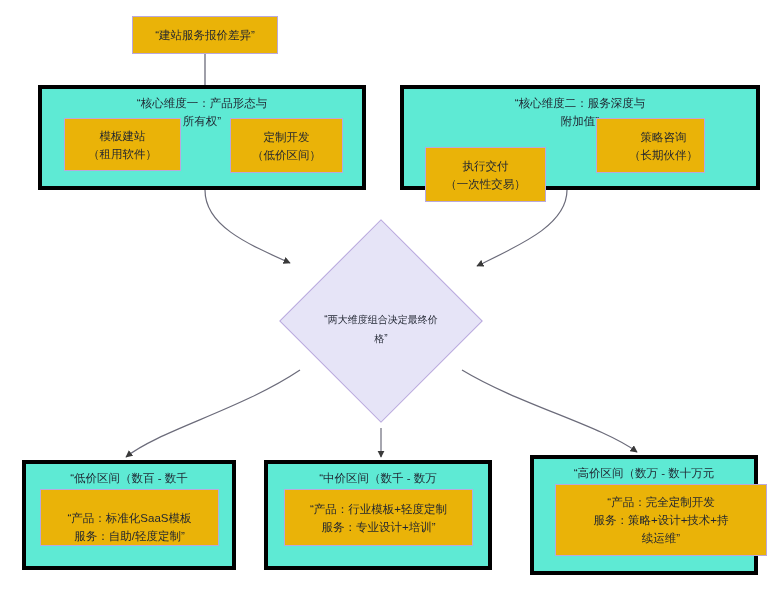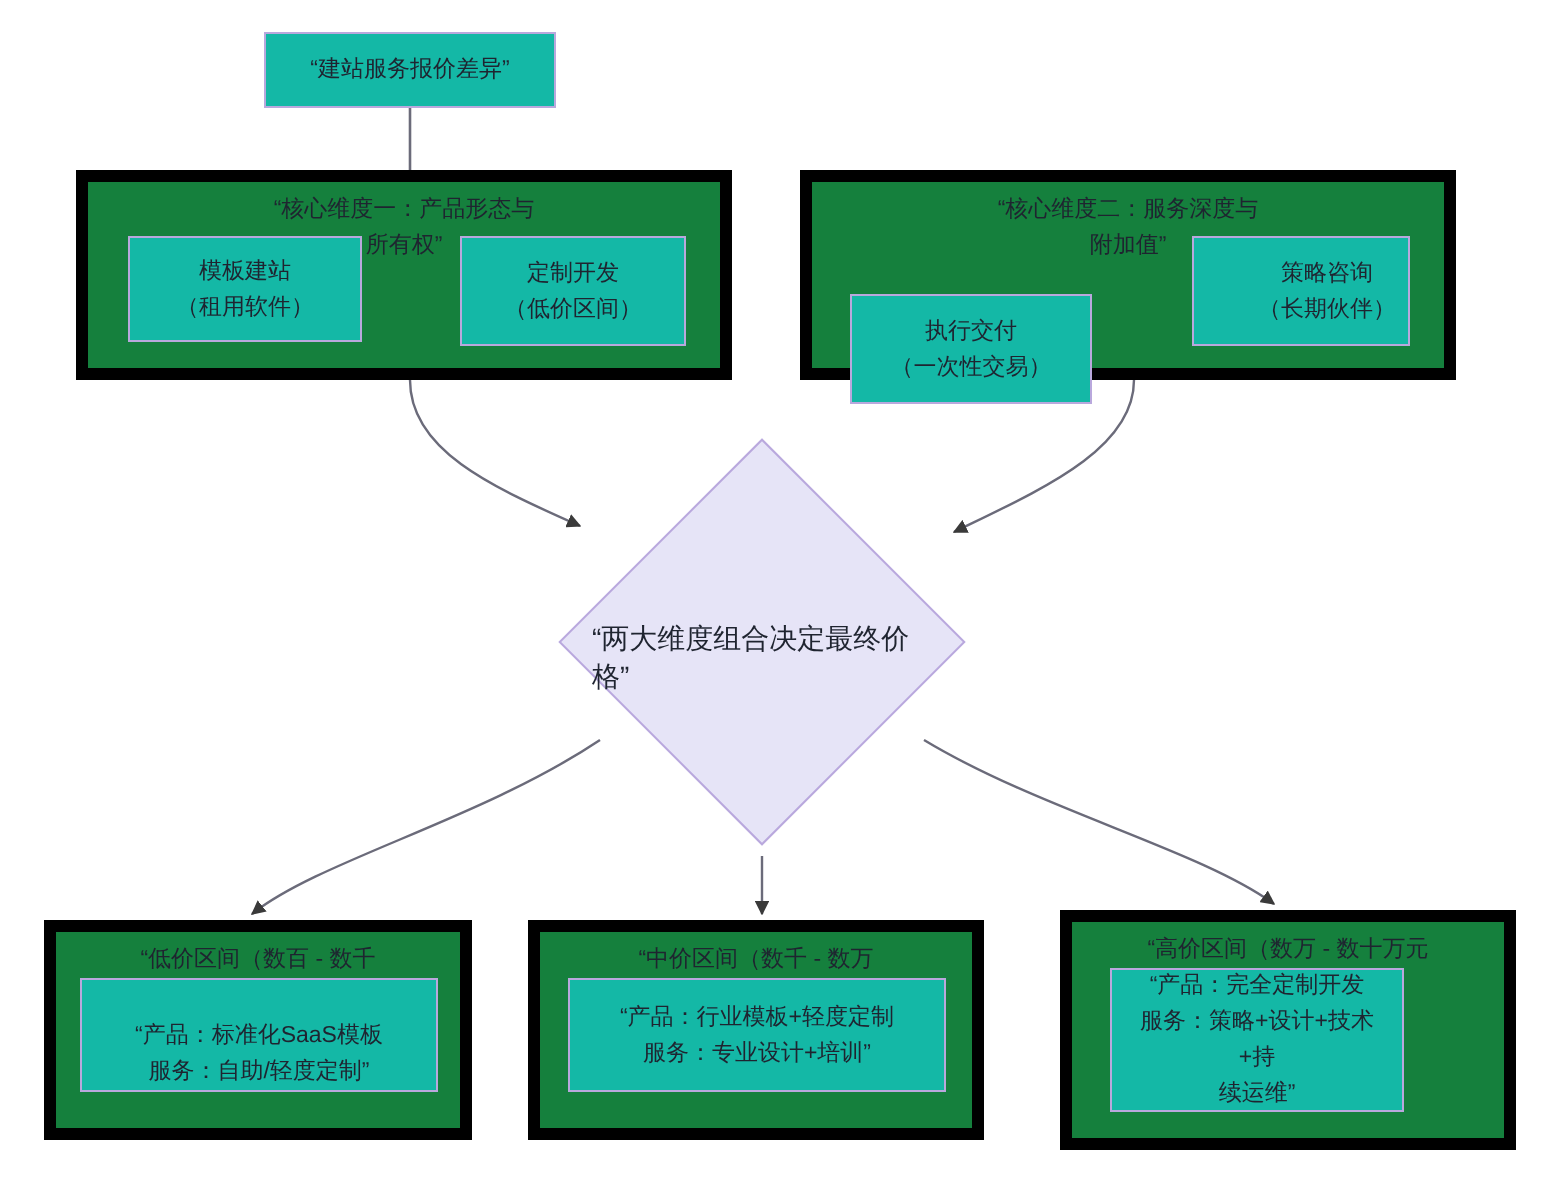--- a/index.html
+++ b/index.html
@@ -24,39 +24,39 @@
   }
   #edges {
     position: absolute;
     left: 0; top: 0;
     width: 781px;
     height: 590px;
     pointer-events: none;
   }
   .cluster {
     position: absolute;
-    background: #15803d;
-    border: 6px solid #000000;
+    background: #5eead4;
+    border: 4px solid #000000;
     box-sizing: border-box;
   }
   .cluster-title {
     position: absolute;
     left: 50%;
     transform: translateX(-50%);
     top: 5px;
     width: 88%;
     text-align: center;
     font-size: 11.5px;
     line-height: 18px;
     color: #1f2430;
     white-space: normal;
   }
   .node {
     position: absolute;
-    background: #14b8a6;
+    background: #eab308;
     border: 1px solid #b9a8dd;
     box-sizing: border-box;
     display: flex;
     align-items: center;
     justify-content: center;
     text-align: center;
     font-size: 11.5px;
     line-height: 18px;
     color: #1f2430;
   }
@@ -68,21 +68,22 @@
     position: absolute;
     width: 144px;
     height: 144px;
     background: #e6e4f7;
     border: 1px solid #b9a8dd;
     transform: rotate(45deg);
     box-sizing: border-box;
   }
   .diamond-label {
     position: absolute;
-    font-size: 14px;
+    text-align: center;
+    font-size: 10px;
     line-height: 19px;
     color: #1f2430;
     width: 170px;
   }
 </style>
 </head>
 <body>
 
 <div id="canvas">
 
@@ -126,21 +127,21 @@
       <span>（租用软件）</span>
     </span>
   </div>
   <div class="node" style="left:230px; top:118px; width:113px; height:55px;">
     <span class="lines">
       <span>定制开发</span><br>
       <span>（低价区间）</span>
     </span>
   </div>
 
-  <div class="cluster" style="left:400px; top:85px; width:328px; height:105px;">
+  <div class="cluster" style="left:400px; top:85px; width:360px; height:105px;">
     <div class="cluster-title">
       <span>“核心维度二：服务深度与</span><br>
       <span>附加值”</span>
     </div>
   </div>
   <div class="node" style="left:425px; top:118px; width:121px; height:55px;margin-top:29px;">
     <span class="lines">
       <span>执行交付</span><br>
       <span>（一次性交易）</span>
     </span>
@@ -183,21 +184,21 @@
       <span>服务：专业设计+培训”</span>
     </span>
   </div>
 
   <div class="cluster" style="left:530px; top:455px; width:228px; height:120px;">
     <div class="cluster-title">
       <span>“高价区间（数万 - 数十万元</span><br>
       <span>以上）”</span>
     </div>
   </div>
-  <div class="node" style="left:555px; top:484px; width:147px; height:72px;">
+  <div class="node" style="left:555px; top:484px; width:212px; height:72px;">
     <span class="lines">
       <span>“产品：完全定制开发</span><br>
       <span>服务：策略+设计+技术+持</span><br>
       <span>续运维”</span>
     </span>
   </div>
 
 </div>
 
 </body></html>

